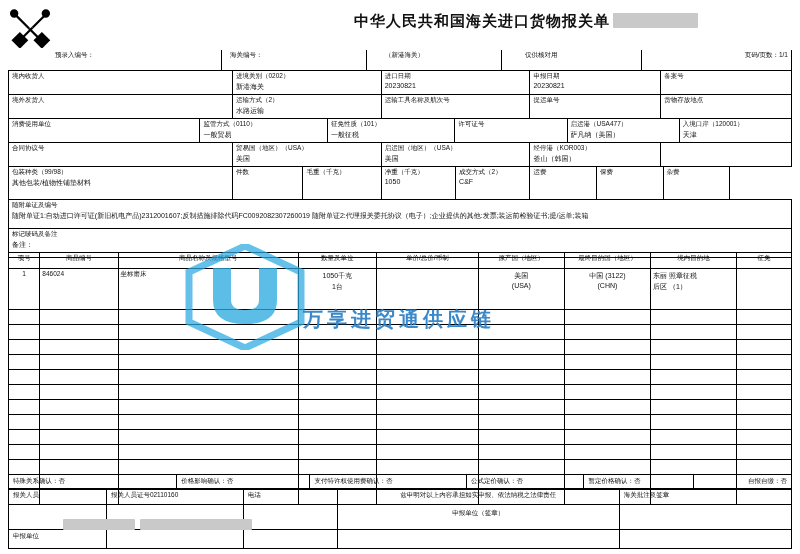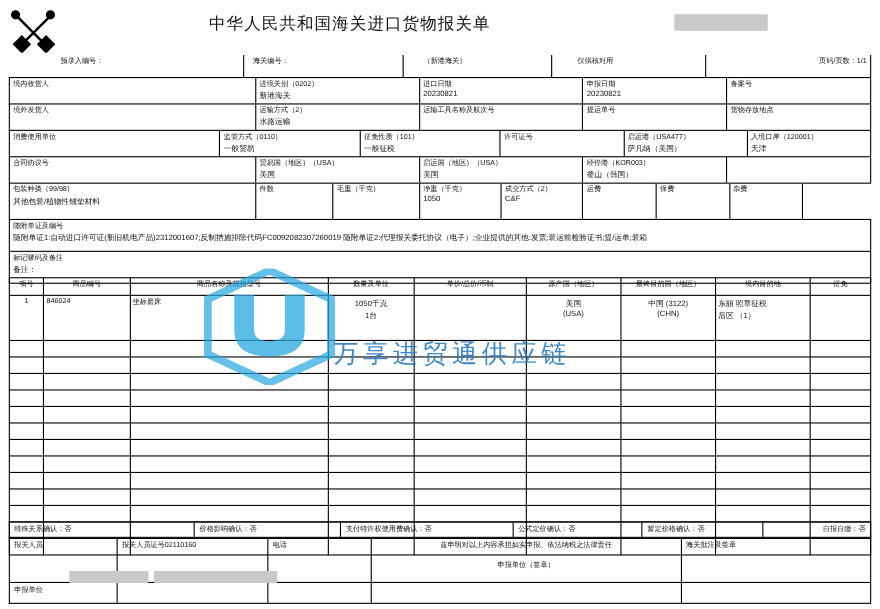--- a/index.html
+++ b/index.html
@@ -15,22 +15,22 @@
   .page{position:absolute;inset:0;}
 
   
   .logo{
     position:absolute;left:8px;top:8px;width:44px;height:40px;
   }
   .logo svg{width:100%;height:100%;}
 
   .title{
     position:absolute;left:190px;top:12px;width:420px;
-    text-align:left;
-    font-size:15px;font-weight:normal;letter-spacing:1px;
+    text-align:right;
+    font-size:15px;font-weight:bold;letter-spacing:1px;
     font-family:"DejaVu Sans","Liberation Sans",sans-serif;
   }
   .redact{
     position:absolute;background:#c9c9c9;border-radius:1px;
   }
   .redact.t1{left:613px;top:13px;width:85px;height:15px;}
   .redact.b1{left:63px;top:519px;width:72px;height:11px;}
   .redact.b2{left:140px;top:519px;width:112px;height:11px;}
   .lbl{font-size:6.5px;color:#111;display:block;}
   .val{font-size:7px;display:block;margin-top:1px;}
@@ -117,21 +117,21 @@
   .wm .hexwrap{position:absolute;left:0;top:8px;width:120px;height:106px;opacity:.85;}
   .wm .vtxt{
     position:absolute;left:112px;top:20px;
     font-size:40px;font-weight:bold;letter-spacing:3px;
     font-family:"DejaVu Sans","Liberation Sans",sans-serif;
     color:#2aa9e0;opacity:.9;
   }
   .wm .vtxt .g{color:#3cb878;}
   .wm .sub{
     position:absolute;left:118px;top:70px;
-    font-size:23px;font-weight:normal;letter-spacing:4px;
+    font-size:20px;font-weight:bold;letter-spacing:4px;
     color:#2b7fc4;opacity:.92;
     font-family:"DejaVu Sans","Liberation Sans",sans-serif;
   }
   .u-shape{position:absolute;left:22px;top:22px;width:76px;height:62px;}
 </style>
 </head>
 <body>
 
 <div class="page">
 

